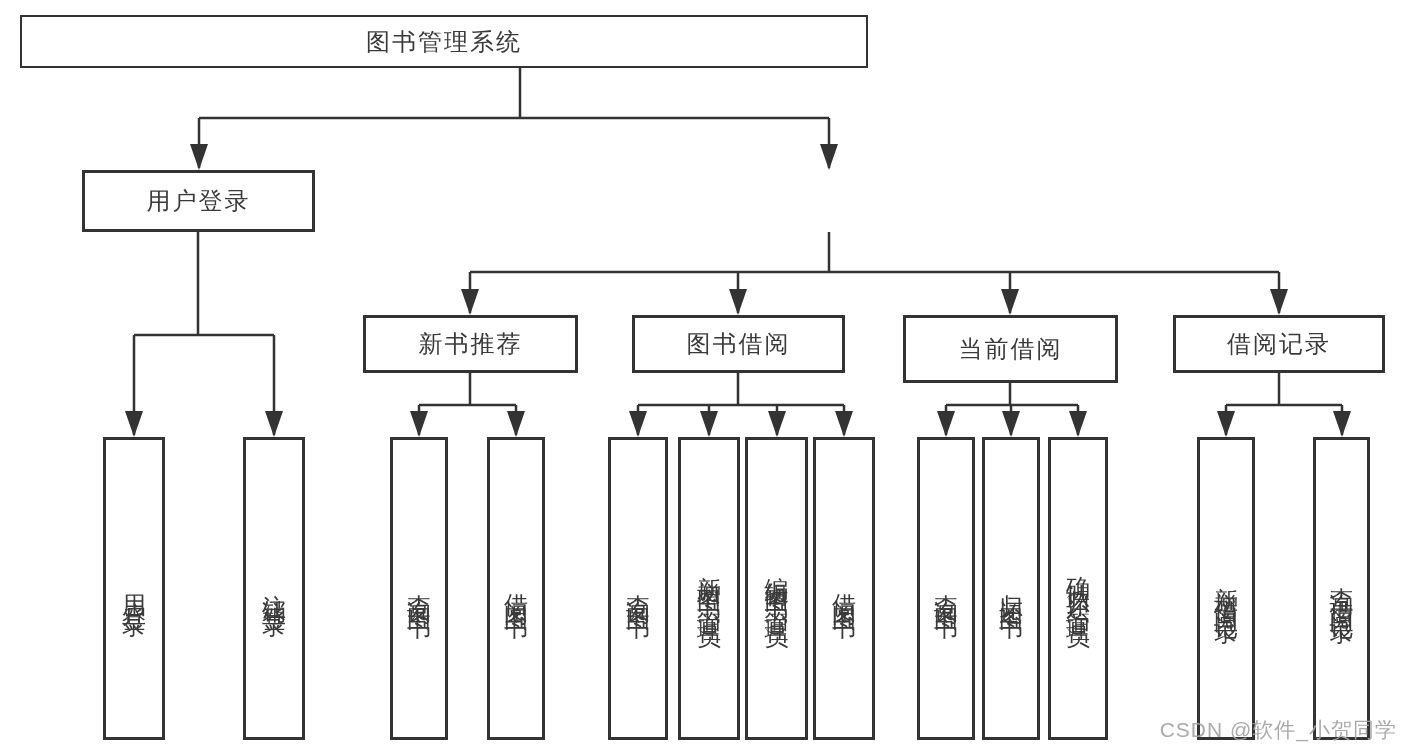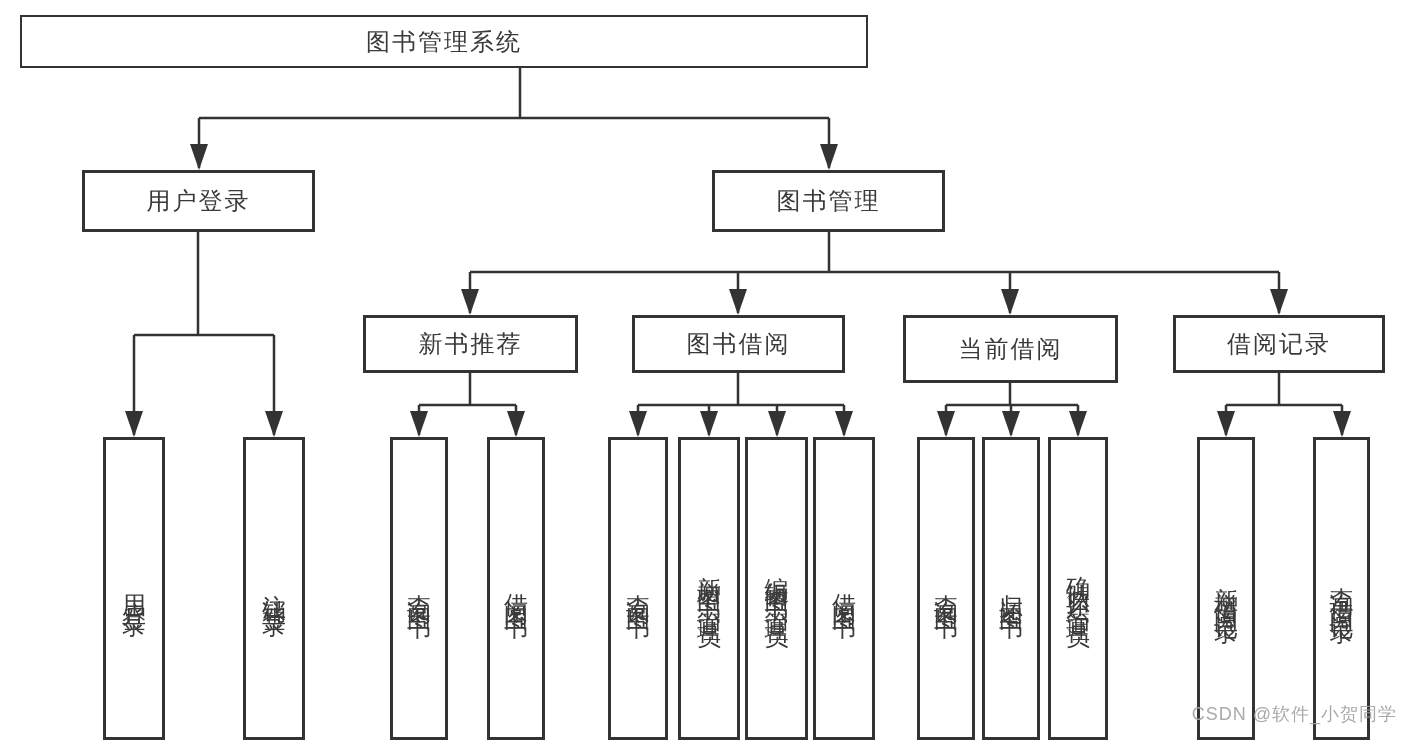--- a/index.html
+++ b/index.html
@@ -36,21 +36,21 @@
   .l-3a { left:608px;  top:437px; width:60px; height:303px; }
   .l-3b { left:678px;  top:437px; width:62px; height:303px; }
   .l-3c { left:745px;  top:437px; width:63px; height:303px; }
   .l-3d { left:813px;  top:437px; width:62px; height:303px; }
   .l-4a { left:917px;  top:437px; width:58px; height:303px; }
   .l-4b { left:982px;  top:437px; width:58px; height:303px; }
   .l-4c { left:1048px; top:437px; width:60px; height:303px; }
   .l-5a { left:1197px; top:437px; width:58px; height:303px; }
   .l-5b { left:1313px; top:437px; width:57px; height:303px; }
   .watermark {
-    position:absolute; right:8px; bottom:21px; font-size:18px;
+    position:absolute; right:8px; bottom:3px; font-size:21px;
     color:rgba(163,163,163,0.92); letter-spacing:1px; z-index:5;
   }
 </style>
 </head>
 <body>
 
 <div class="stage">
 
   <svg class="connectors" viewBox="0 0 1405 747" xmlns="http://www.w3.org/2000/svg">
     <g stroke="#333333" stroke-width="2.5" fill="none">
@@ -88,21 +88,20 @@
       <polygon points="1002,411 1020,411 1011,437"></polygon>
       <polygon points="1069,411 1087,411 1078,437"></polygon>
       <polygon points="1217,411 1235,411 1226,437"></polygon>
       <polygon points="1333,411 1351,411 1342,437"></polygon>
     </g>
   </svg>
 
   <div class="box root n-root">图书管理系统</div>
 
   <div class="box n-login">用户登录</div>
-  <div class="box n-mgmt">图书管理</div>
 
   <div class="box n-borrow">图书借阅</div>
   <div class="box n-newbook">新书推荐</div>
   <div class="box n-current">当前借阅</div>
   <div class="box n-records">借阅记录</div>
 
   <div class="box vbox l-1a">用户登录</div>
   <div class="box vbox l-1b">注销登录</div>
 
   <div class="box vbox l-2a">查询图书</div>

